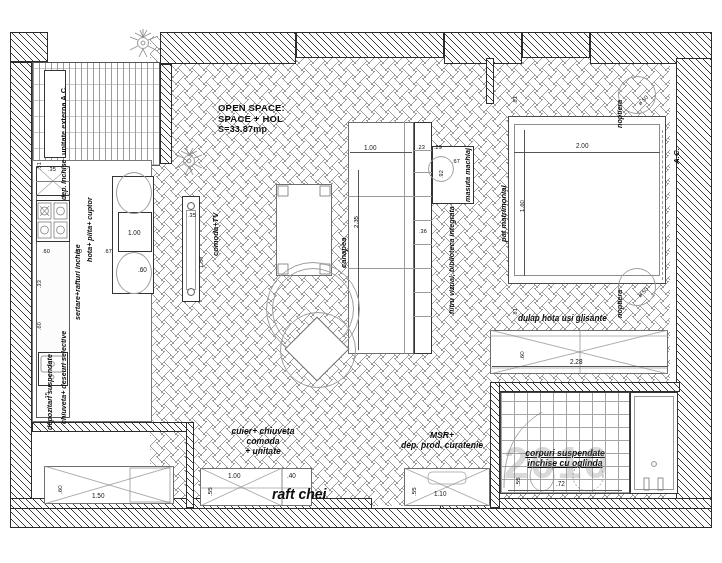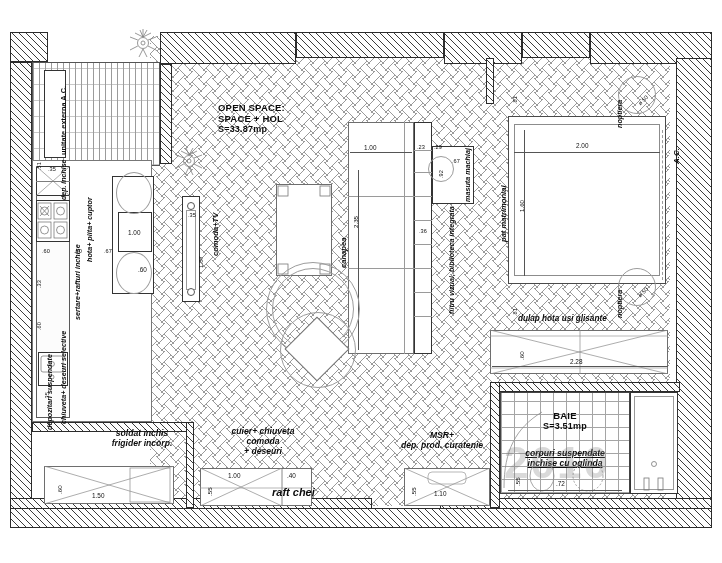--- a/index.html
+++ b/index.html
@@ -182,24 +182,20 @@
   <div class="lbl vert noteb" style="left:46px;top:430px;font-size:7.2px;">depozitari suspendate</div>
 
   <div class="box" style="left:112px;top:176px;width:42px;height:118px;"></div>
   <div class="box" style="left:118px;top:212px;width:34px;height:40px;"></div>
   <div class="circl" style="left:116px;top:172px;width:36px;height:42px;"></div>
   <div class="circl" style="left:116px;top:252px;width:36px;height:42px;"></div>
   <div class="dim" style="left:128px;top:229px;">1.00</div>
   <div class="dim" style="left:138px;top:266px;">.60</div>
 
 
-  <div class="lbl note" style="left:82px;top:428px;width:120px;">
-    <div>soldat inchis</div>
-    <div>frigider incorp.</div>
-  </div>
 
   <div class="boxl" style="left:44px;top:466px;width:130px;height:38px;"></div>
   <svg style="position:absolute;left:44px;top:466px;" width="130" height="38">
     <line x1="0" y1="0" x2="130" y2="38" stroke="#8a8a8a" stroke-width="0.7"></line>
     <line x1="130" y1="0" x2="0" y2="38" stroke="#8a8a8a" stroke-width="0.7"></line>
     <rect x="86" y="2" width="40" height="34" fill="none" stroke="#8a8a8a" stroke-width="0.7"></rect>
   </svg>
   <div class="dimv-t" style="left:56px;top:494px;">.60</div>
   <div class="dim" style="left:92px;top:492px;">1.50</div>
 
@@ -301,33 +297,33 @@
     <line x1="0" y1="6" x2="178" y2="6" stroke="#9a9a9a" stroke-width="0.7"></line>
     <line x1="0" y1="38" x2="178" y2="38" stroke="#9a9a9a" stroke-width="0.7"></line>
     <line x1="90" y1="0" x2="90" y2="44" stroke="#8a8a8a" stroke-width="0.7"></line>
   </svg>
   <div class="dimv-t" style="left:518px;top:360px;">.60</div>
   <div class="dim" style="left:570px;top:358px;">2.28</div>
 
   <div class="lbl note" style="left:198px;top:426px;width:130px;">
     <div>cuier+ chiuveta</div>
     <div>comoda</div>
-    <div>+ deseuri</div>
+    <div>+ unitate</div>
   </div>
   <div class="boxl" style="left:200px;top:468px;width:112px;height:38px;"></div>
   <svg style="position:absolute;left:200px;top:468px;" width="112" height="38">
     <line x1="0" y1="0" x2="82" y2="38" stroke="#8a8a8a" stroke-width="0.7"></line>
     <line x1="82" y1="0" x2="0" y2="38" stroke="#8a8a8a" stroke-width="0.7"></line>
     <line x1="82" y1="0" x2="82" y2="38" stroke="#6a6a6a" stroke-width="0.8"></line>
     <line x1="0" y1="20" x2="112" y2="20" stroke="#9a9a9a" stroke-width="0.7"></line>
   </svg>
   <div class="dimv-t" style="left:206px;top:496px;">.55</div>
   <div class="dim" style="left:228px;top:472px;">1.00</div>
   <div class="dim" style="left:287px;top:472px;">.40</div>
-  <div class="lbl noteb" style="left:272px;top:486px;font-size:11px;">raft chei</div>
+  <div class="lbl noteb" style="left:272px;top:486px;font-size:14px;">raft chei</div>
 
   <div class="lbl note" style="left:362px;top:430px;width:160px;">
     <div>MSR+</div>
     <div>dep. prod. curatenie</div>
   </div>
   <div class="boxl" style="left:404px;top:468px;width:86px;height:38px;"></div>
   <svg style="position:absolute;left:404px;top:468px;" width="86" height="38">
     <line x1="0" y1="0" x2="86" y2="38" stroke="#8a8a8a" stroke-width="0.7"></line>
     <line x1="86" y1="0" x2="0" y2="38" stroke="#8a8a8a" stroke-width="0.7"></line>
     <rect x="24" y="4" width="38" height="12" rx="4" fill="none" stroke="#9a9a9a" stroke-width="0.7"></rect>
@@ -339,24 +335,20 @@
   <div class="box" style="left:630px;top:392px;width:48px;height:102px;"></div>
   <div class="thin" style="left:634px;top:396px;width:40px;height:94px;border-color:#9a9a9a;"></div>
   <svg style="position:absolute;left:634px;top:460px;" width="40" height="32">
     <g stroke="#777" fill="none" stroke-width="0.8">
       <circle cx="20" cy="4" r="2.5"></circle>
       <rect x="10" y="18" width="5" height="12"></rect>
         <rect x="24" y="18" width="5" height="12"></rect>
     </g>
   </svg>
 
-  <div class="lbl room" style="left:520px;top:410px;width:90px;">
-    <div>BAIE</div>
-    <div class="area">S=3.51mp</div>
-  </div>
   <div class="lbl note" style="left:498px;top:448px;width:134px;text-decoration:underline;">
     <div>corpuri suspendate</div>
     <div>inchise cu oglinda</div>
   </div>
 
   <svg style="position:absolute;left:502px;top:400px;" width="126" height="92">
     <g stroke="#8e8e8e" fill="none" stroke-width="0.8">
       <path d="M2 88 C2 50 14 28 40 12"></path>
       <ellipse cx="40" cy="76" rx="12" ry="15"></ellipse>
       <ellipse cx="86" cy="76" rx="15" ry="15" stroke-dasharray="2 2"></ellipse>

